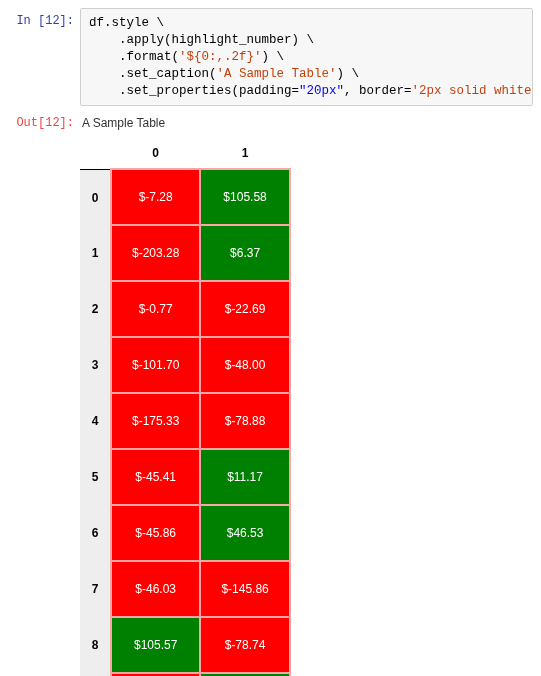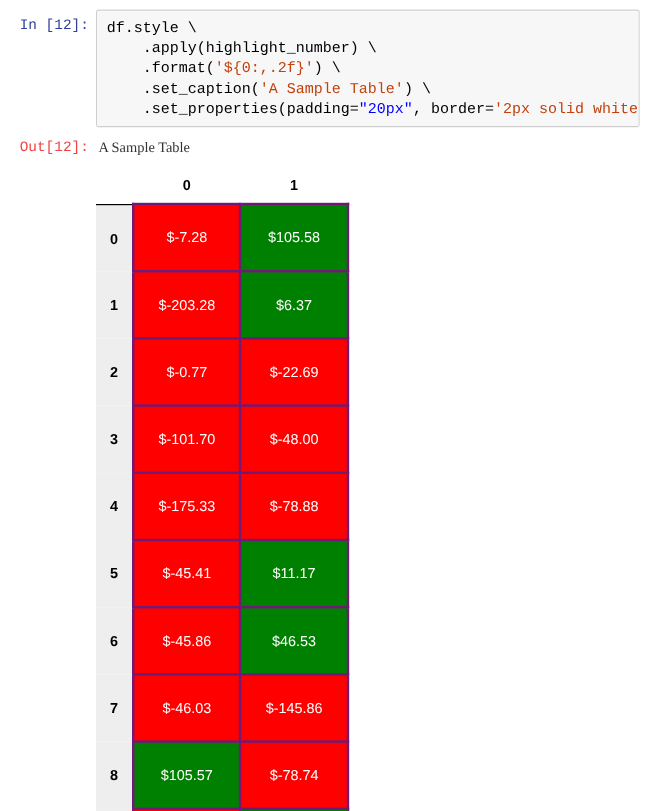--- a/index.html
+++ b/index.html
@@ -44,21 +44,20 @@
   .tok-blue { color: #0000FF; }
   .output-area {
     flex: 1;
     padding-top: 4px;
   }
   .styled-caption {
     font-size: 12px;
     color: #333;
     padding: 2px 0 10px 2px;
     text-align: left;
-    font-family: Liberation Serif, serif;
   }
   table.styled {
     border-collapse: collapse;
     font-size: 12px;
   }
   table.styled th {
     font-weight: bold;
     text-align: right;
     padding: 4px 10px;
     background: #fff;
@@ -74,21 +73,21 @@
   }
   table.styled th.rowhead {
     background: #eee;
     text-align: center;
     padding: 0 8px;
     font-weight: bold;
     min-width: 14px;
   }
   table.styled td {
     padding: 20px;
-    border: 2px solid #701a75;
+    border: 2px solid #fca5a5;
     color: #fff;
     text-align: center;
     font-size: 12px;
     min-width: 38px;
   }
   .neg { background: #e81123; background: #e60000; background: red; }
   .pos { background: #008000; background: green; }
 </style>
 </head>
 <body>

